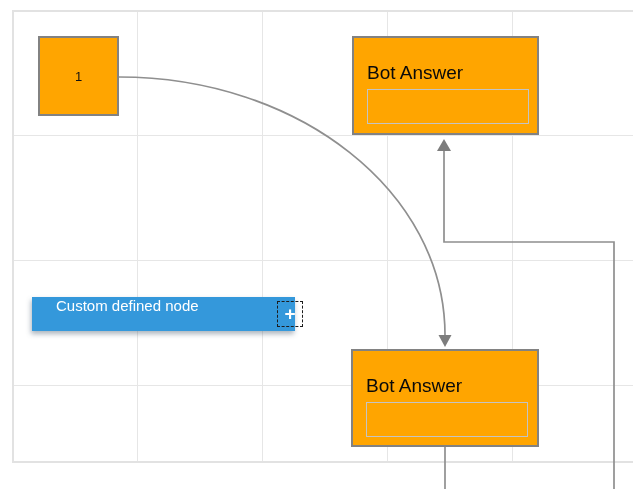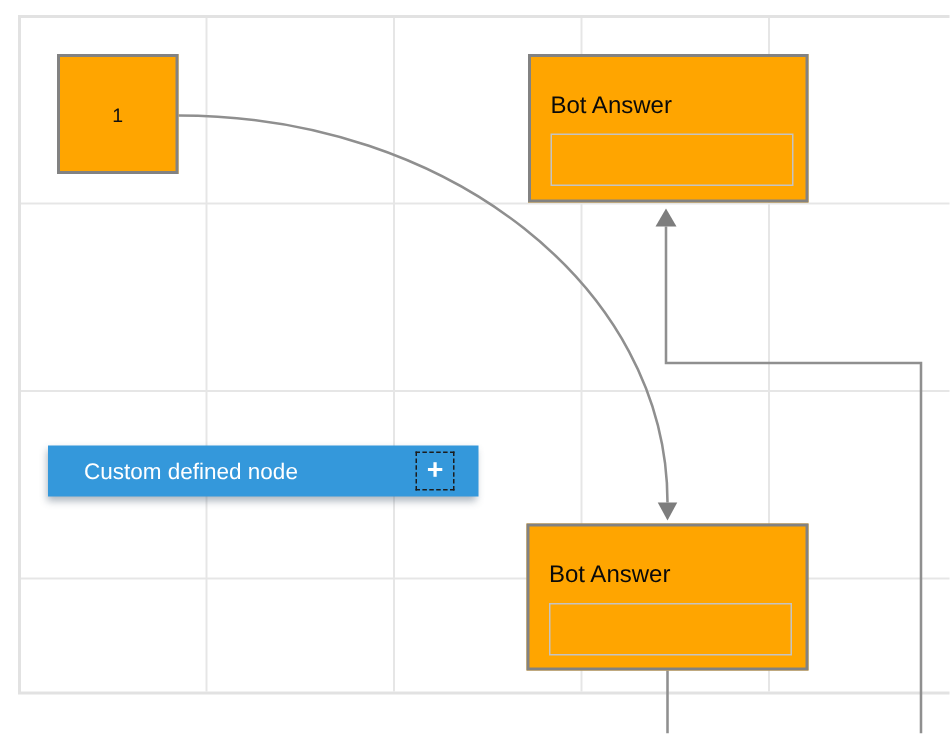--- a/index.html
+++ b/index.html
@@ -47,33 +47,33 @@
     font-size:13px;color:#111;
   }
   .bot-node{
     background:var(--orange);
     border:2px solid var(--node-border);
   }
   .bot-node.top{left:352px;top:36px;width:187px;height:99px;}
   .bot-node.bottom{left:351px;top:349px;width:188px;height:98px;}
   .bot-title{
     position:absolute;left:13px;top:24px;
-    font-size:16px;color:#0a0a0a;white-space:nowrap;
+    font-size:19px;color:#0a0a0a;white-space:nowrap;
   }
   .bot-field{
     position:absolute;left:13px;top:51px;
     width:162px;height:35px;
     border:1px solid var(--field-border);
     background:transparent;
   }
   .custom-node{
-    left:32px;top:297px;width:287px;height:34px;
+    left:32px;top:297px;width:263px;height:34px;
     background:var(--blue);
     box-shadow:-1px 3px 5px rgba(70,90,110,0.45);
-    display:flex;align-items:center;
+    display:flex;align-items:flex-start;
     color:#ffffff;font-size:15px;
   }
   .custom-label{padding-left:24px;white-space:nowrap;}
   .plus-box{
     position:absolute;left:245px;top:4px;
     width:26px;height:26px;
     border:1px dashed #1c1c1c;
     display:flex;align-items:center;justify-content:center;
   }
   .plus-glyph{

